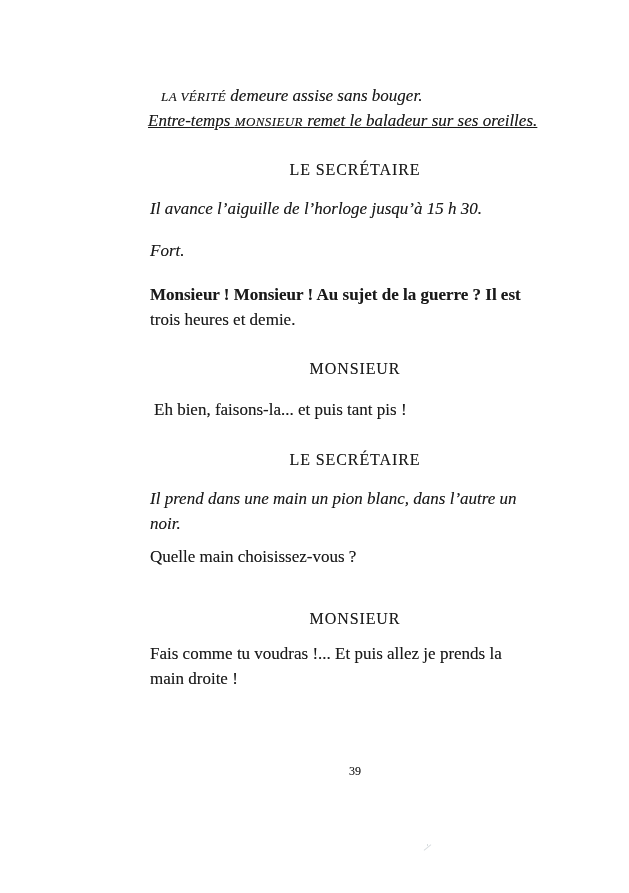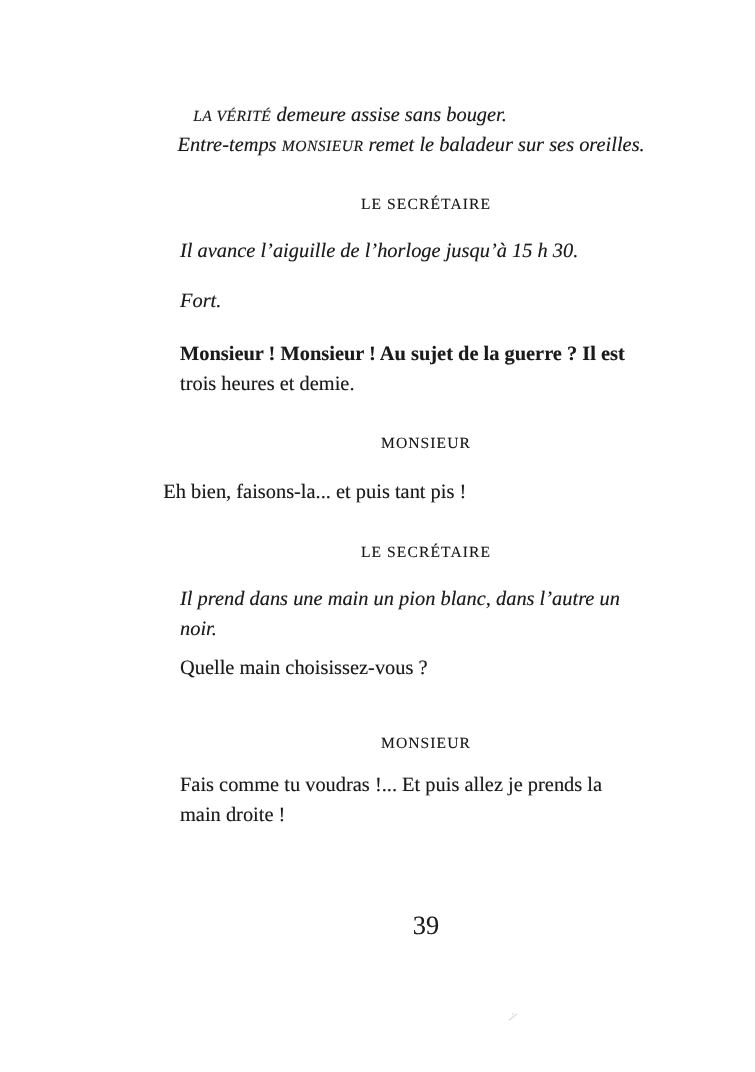--- a/index.html
+++ b/index.html
@@ -28,32 +28,32 @@
   }
   .sc {
     font-size: 13px;
     letter-spacing: 0.4px;
   }
   .heading {
     position: absolute;
     left: 148px;
     width: 414px;
     text-align: center;
-    font-size: 13px;
+    font-size: 16px;
     line-height: 16px;
     letter-spacing: 0.9px;
     white-space: nowrap;
     text-shadow: 0 0 0.5px rgba(26, 26, 26, 0.45);
   }
   .pagenum {
     position: absolute;
     left: 148px;
     width: 414px;
     text-align: center;
-    font-size: 22px;
+    font-size: 12px;
     line-height: 20px;
     text-shadow: 0 0 0.5px rgba(26, 26, 26, 0.4);
   }
   .speck {
     position: absolute;
     left: 421px;
     top: 843px;
     width: 12px;
     height: 10px;
     opacity: 0.75;
@@ -79,36 +79,36 @@
   }
 </style>
 </head>
 <body>
 
 <div class="page">
 
   <div class="line italic" style="left:161px; top:83px;">
     <span class="sc">LA VÉRITÉ</span><span> demeure assise sans bouger.</span>
   </div>
-  <div class="line italic" style="left:148px; top:108px;">
+  <div class="line italic" style="left:148px; top:108px;text-decoration:underline;">
     <span>Entre-temps </span><span class="sc">MONSIEUR</span><span> remet le baladeur sur ses oreilles.</span>
   </div>
 
   <div class="heading" style="top:162px;">LE SECRÉTAIRE</div>
 
   <div class="line italic" style="left:150px; top:196px;">Il avance l’aiguille de l’horloge jusqu’à 15 h 30.</div>
 
   <div class="line italic" style="left:150px; top:238px;">Fort.</div>
 
   <div class="line" style="left:150px; top:282px;font-weight:bold;">Monsieur ! Monsieur ! Au sujet de la guerre ? Il est</div>
   <div class="line" style="left:150px; top:307px;text-align:right;">trois heures et demie.</div>
 
   <div class="heading" style="top:361px;">MONSIEUR</div>
 
-  <div class="line" style="left:136px; top:397px;">Eh bien, faisons-la... et puis tant pis !</div>
+  <div class="line" style="left:154px; top:397px;">Eh bien, faisons-la... et puis tant pis !</div>
 
   <div class="heading" style="top:452px;">LE SECRÉTAIRE</div>
 
   <div class="line italic" style="left:150px; top:486px;text-align:center;">Il prend dans une main un pion blanc, dans l’autre un</div>
   <div class="line italic" style="left:150px; top:511px;">noir.</div>
 
   <div class="line" style="left:150px; top:544px;">Quelle main choisissez-vous ?</div>
 
   <div class="heading" style="top:611px;">MONSIEUR</div>
 

